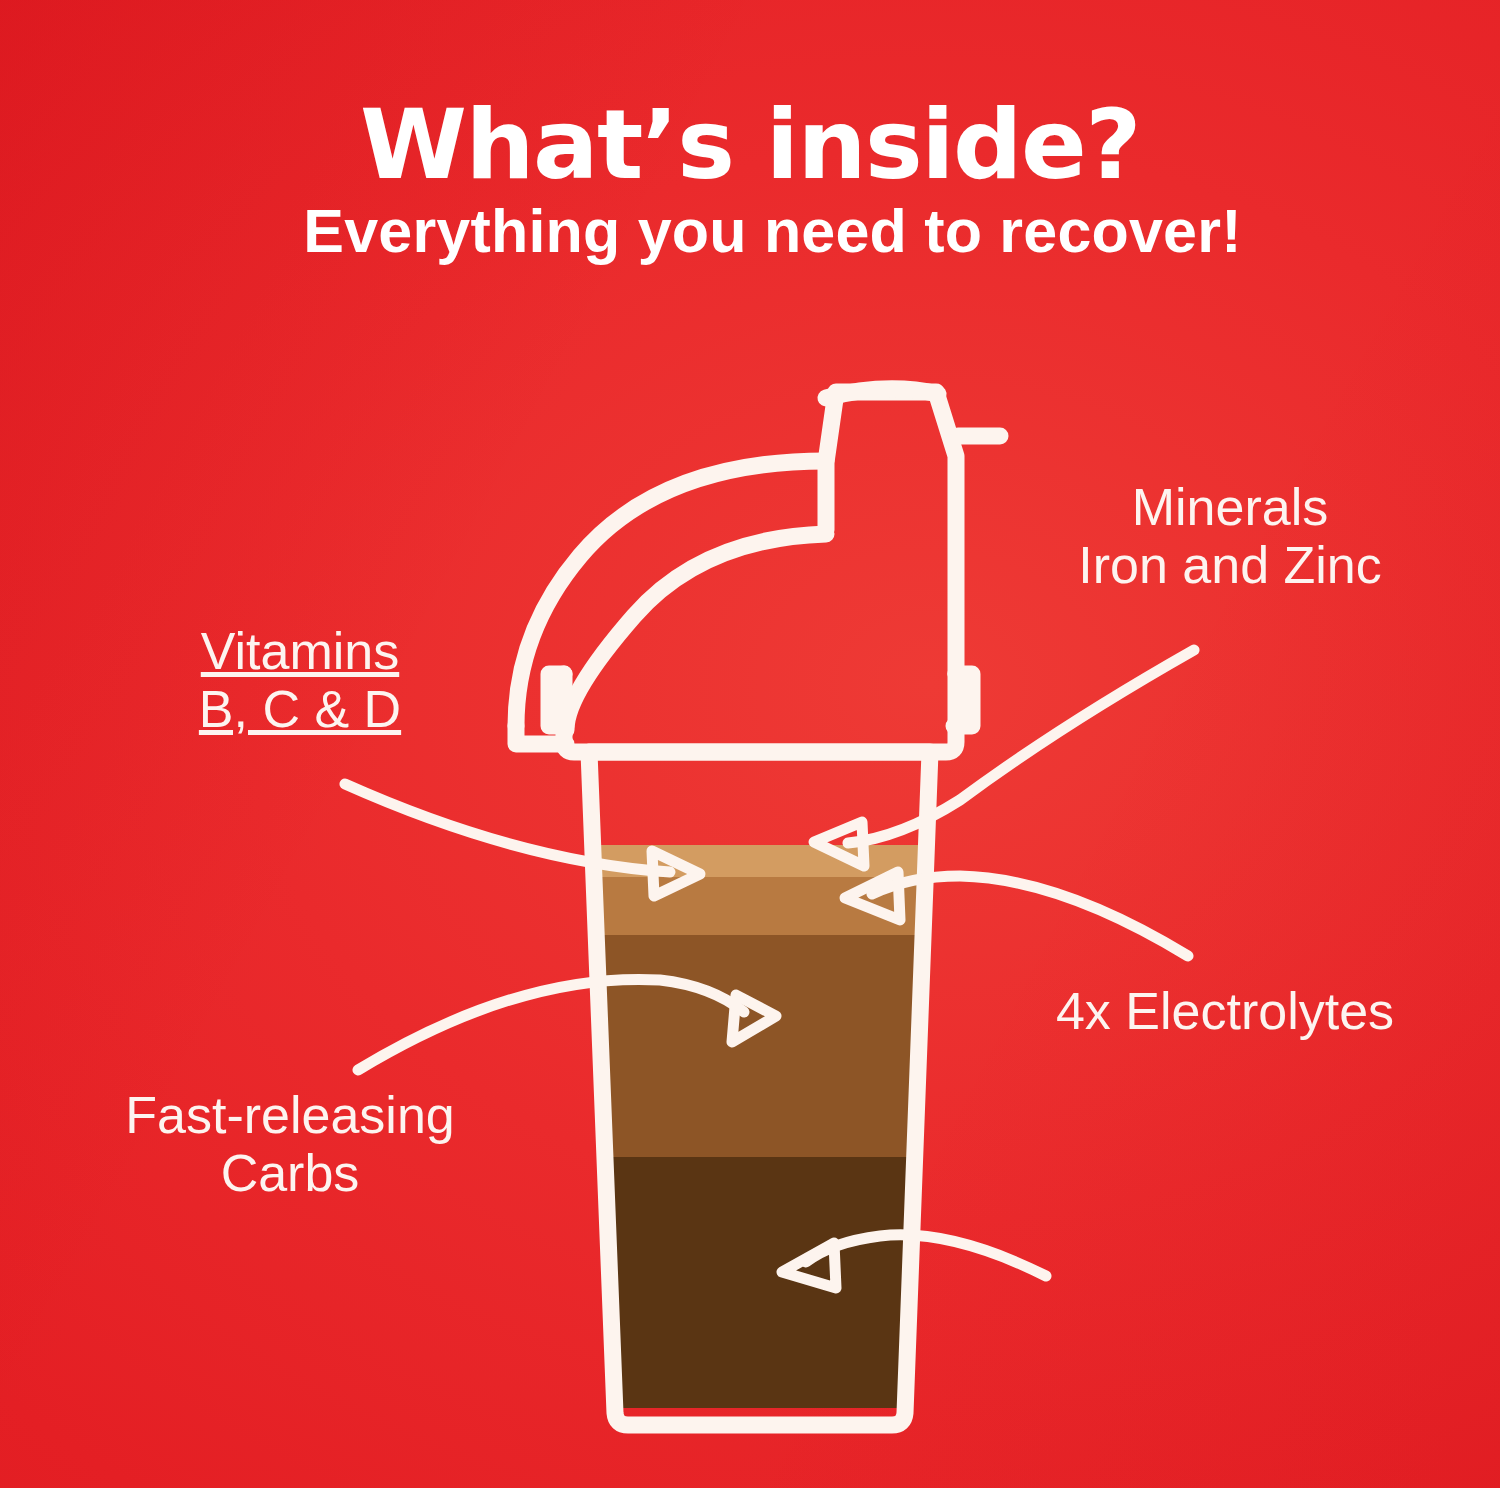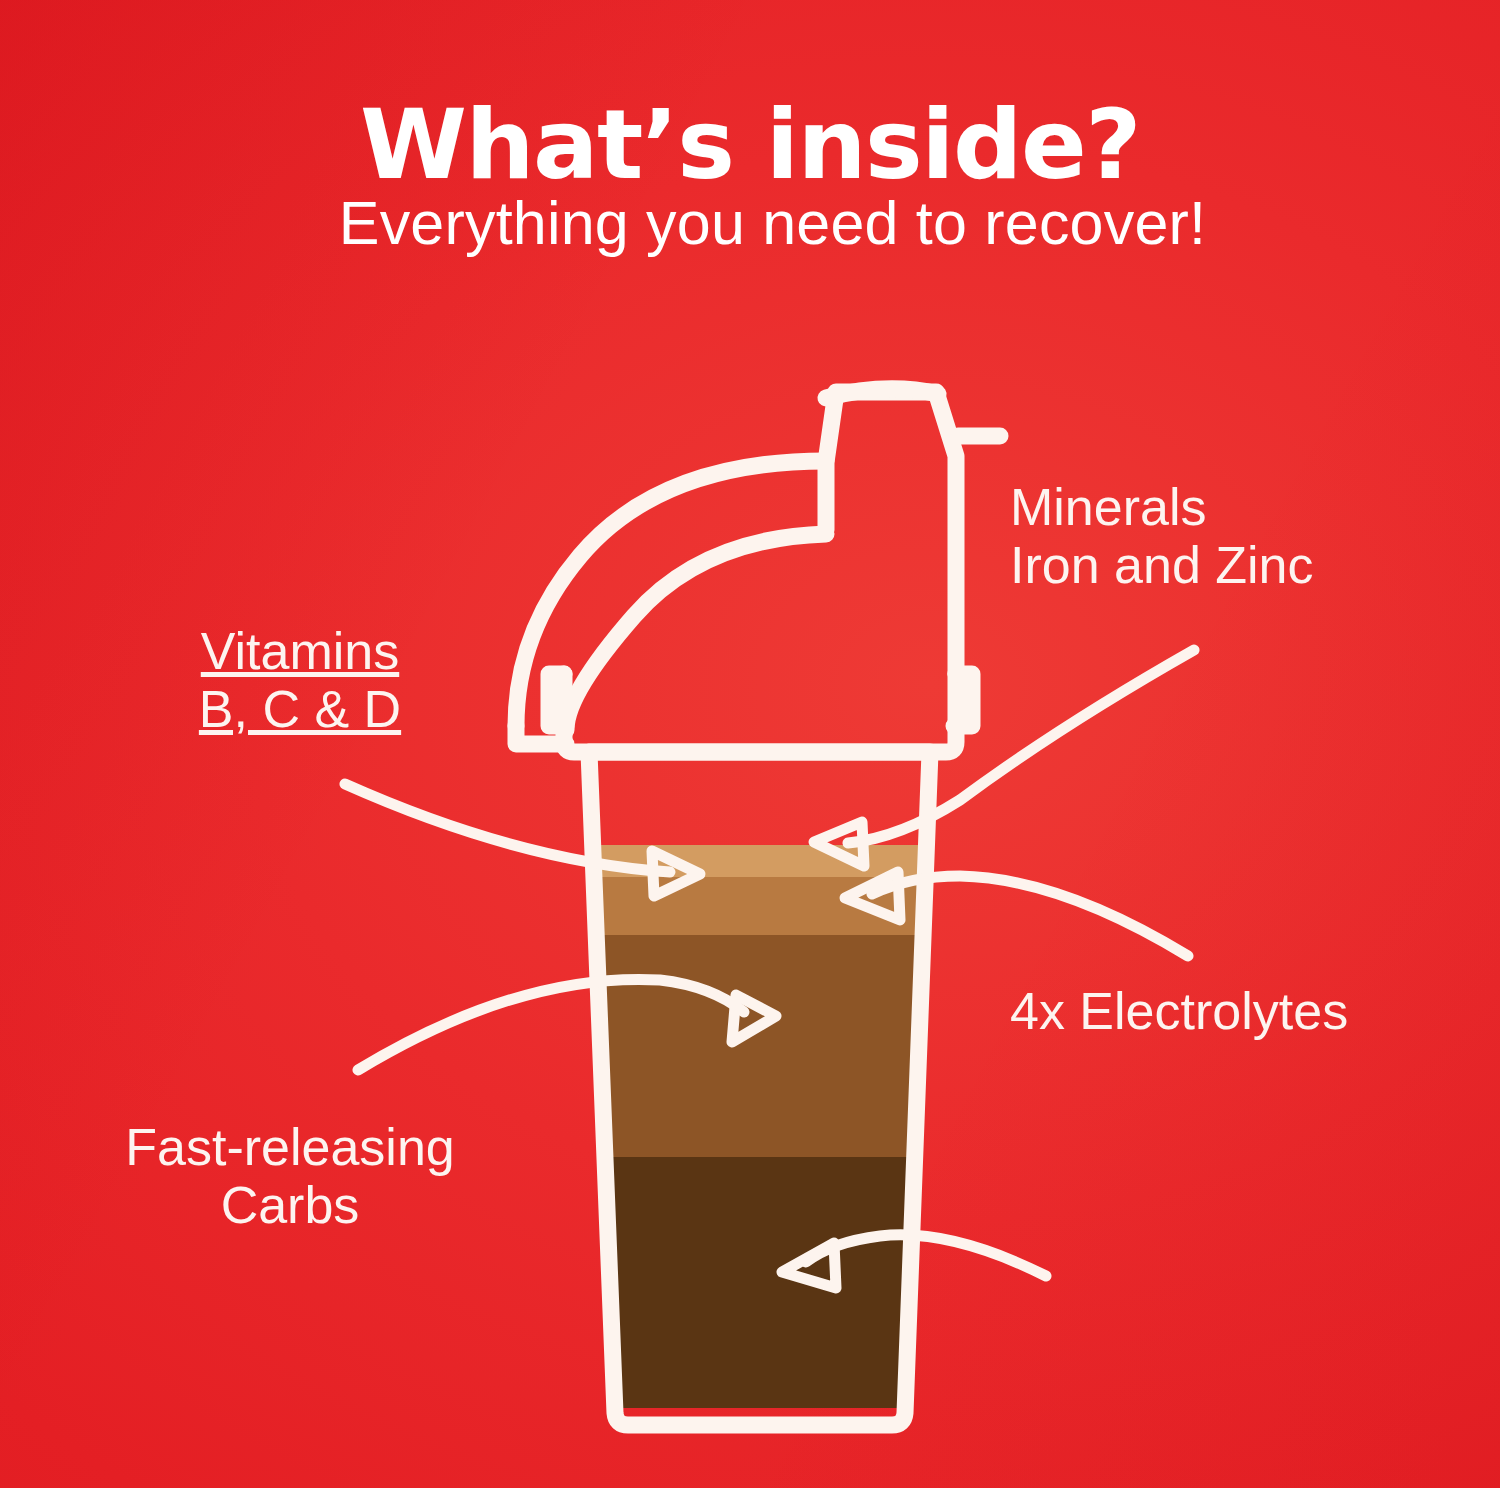--- a/index.html
+++ b/index.html
@@ -39,47 +39,47 @@
   .title {
     font-size: 97px;
     font-weight: 700;
     color: #ffffff;
     letter-spacing: -1.5px;
     line-height: 1.0;
     margin: 0;
     font-family: "DejaVu Sans", sans-serif;
   }
   .subtitle {
-    margin: 0 0 0 0;
+    margin: 8px 0 0 0;
     font-size: 61px;
-    font-weight: 400;
+    font-weight: 700;
     color: #ffffff;
     letter-spacing: 0.2px;
     line-height: 1.0;
     font-family: "Liberation Sans", sans-serif;
     padding-left: 45px;
   }
 
   
   .callout {
     position: absolute;
     color: #fdf4f0;
     font-size: 52px;
     font-weight: 400;
     line-height: 1.12;
     font-family: "Liberation Sans", sans-serif;
     white-space: pre-line;
   }
-  .callout.right { }
+  .callout.right { text-align: center; }
   .callout.left  { text-align: center; }
 
   #label-minerals     { left: 1010px; top: 478px;  width: 440px; }
   #label-vitamins     { left: 120px;  top: 622px;  width: 360px; text-decoration: underline; }
   #label-electrolytes { left: 1010px; top: 982px;  width: 430px; }
-  #label-carbs        { left: 60px;   top: 1086px; width: 460px; margin-top: 32px; }
+  #label-carbs        { left: 60px;   top: 1086px; width: 460px; }
   #label-whey         { left: 1010px; top: 1288px; width: 440px; }
 
   
   #art {
     position: absolute;
     left: 0;
     top: 0;
     width: 1500px;
     height: 1500px;
   }

